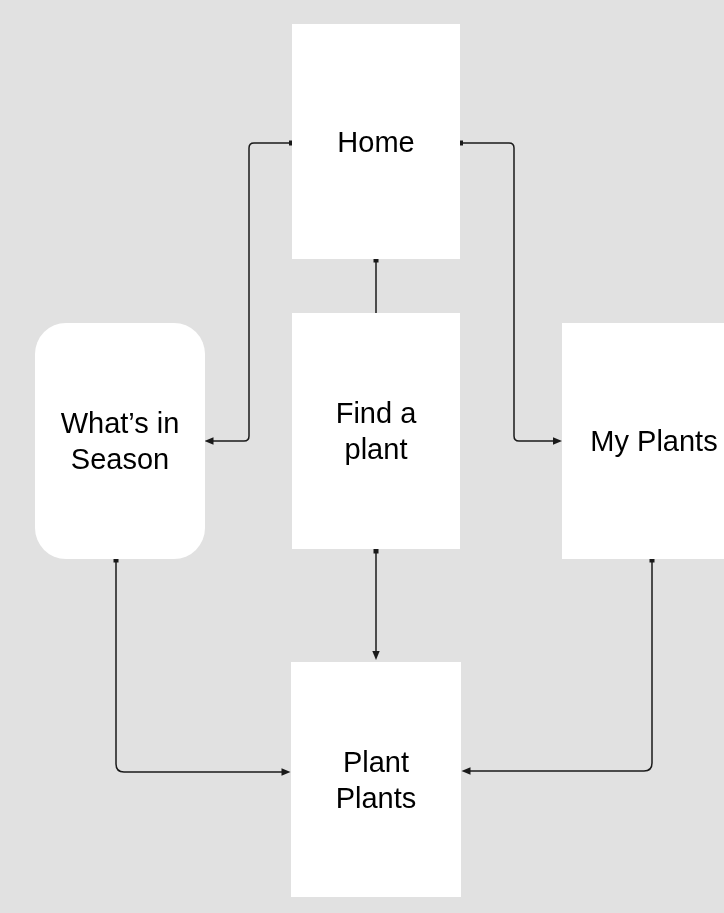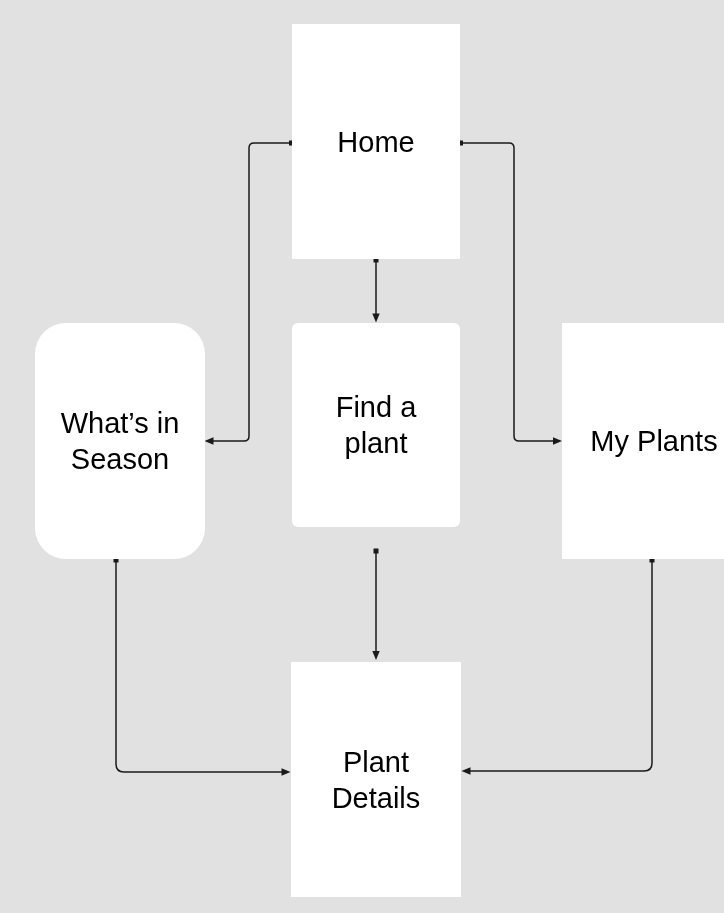--- a/index.html
+++ b/index.html
@@ -47,21 +47,21 @@
     align-items: center;
     justify-content: center;
     text-align: center;
     color: var(--text);
     font-size: 29px;
     line-height: 36px;
     font-weight: 400;
   }
   .node-home          { left: 268px; top: 24px;  width: 168px; height: 235px; }
   .node-whats-in-season { left: 11px;  top: 323px; width: 170px; height: 236px; border-radius: 31px; }
-  .node-find-a-plant  { left: 268px; top: 323px; width: 168px; height: 204px; border-radius: 6px; }
+  .node-find-a-plant  { left: 268px; top: 313px; width: 168px; height: 236px; }
   .node-my-plants     { left: 538px; top: 323px; width: 184px; height: 236px; }
   .node-plant-details { left: 267px; top: 662px; width: 170px; height: 235px; }
 
   .node-whats-in-season .label { width: 132px; }
   .node-find-a-plant .label    { width: 96px; }
   .node-plant-details .label   { width: 112px; }
 </style>
 </head>
 <body>
 
@@ -116,16 +116,16 @@
 
   <div class="node node-find-a-plant">
     <span class="label">Find a plant</span>
   </div>
 
   <div class="node node-my-plants">
     <span class="label">My Plants</span>
   </div>
 
   <div class="node node-plant-details">
-    <span class="label">Plant Details</span>
+    <span class="label">Plant Plants</span>
   </div>
 
 </div>
 
 </body></html>

